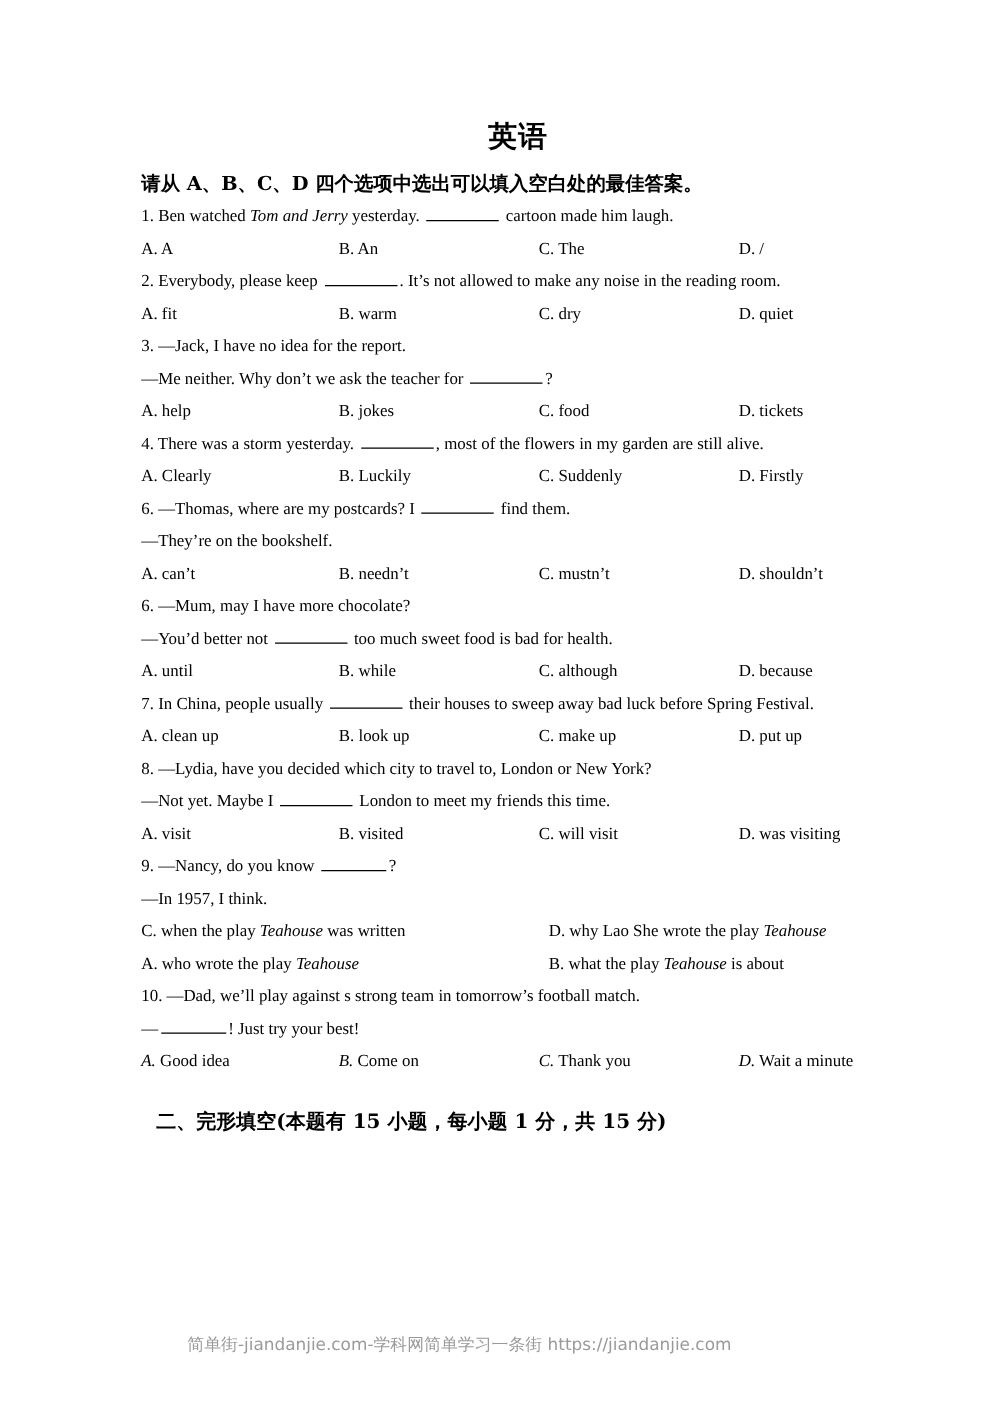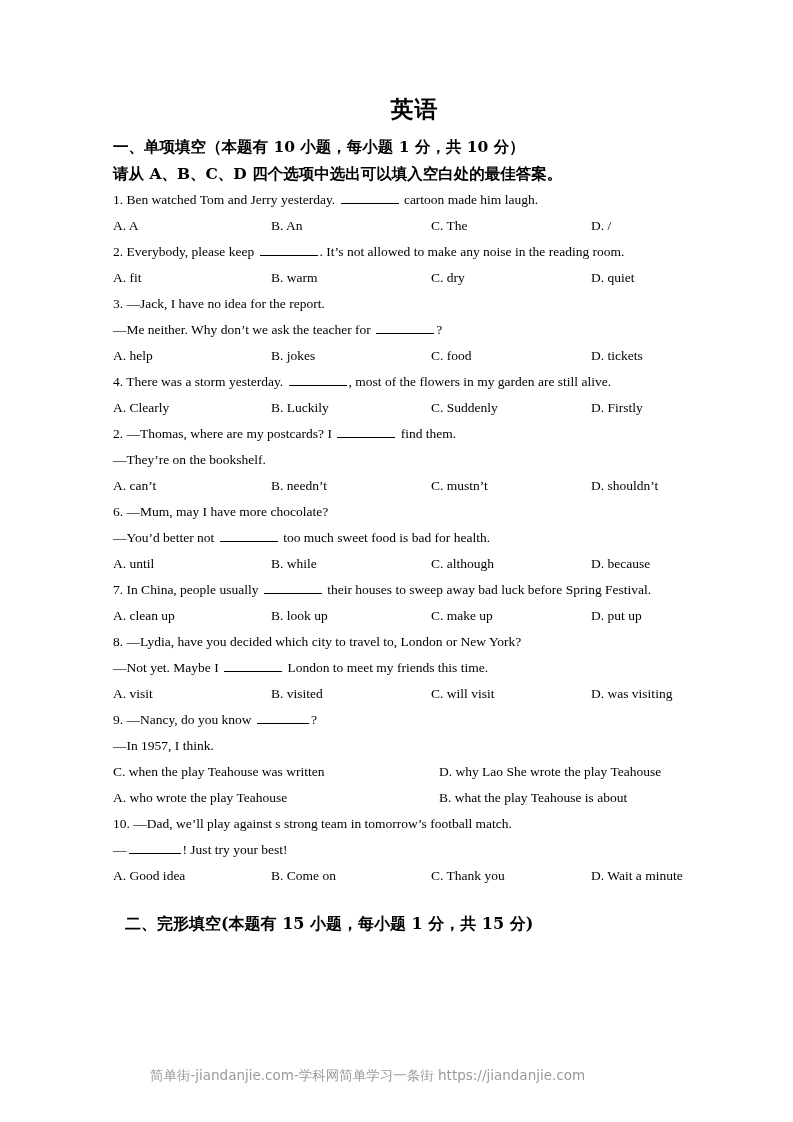--- a/index.html
+++ b/index.html
@@ -90,21 +90,21 @@
     line-height: 26px;
     margin: 0;
   }
   .opts2 .op {
     display: inline-block;
     vertical-align: top;
   }
   .opts2 .op.h1 { width: 326px; }
   .opts2 .op.h2 { width: 250px; }
 
-  .ital { }
+  .ital { font-style: italic; }
 
   .blank {
     display: inline-block;
     border-bottom: 1px solid #000;
     width: 58px;
     height: 0.85em;
     margin: 0 2px;
     vertical-align: baseline;
   }
   .blank.short { width: 52px; }
@@ -125,37 +125,36 @@
 </style>
 </head>
 <body>
 
 <div class="page">
 
   <div class="doc-title">英语</div>
 
   <div class="content">
 
-    <p class="sec-head">一、单项填空（本题有 10 小题，每小题 1 分，共 10 分）</p>
     <p class="sec-head">请从 A、B、C、D 四个选项中选出可以填入空白处的最佳答案。</p>
 
     <p class="qline"><span>1. Ben watched </span><span class="ital">Tom and Jerry</span><span> yesterday. </span><span class="blank"></span><span> cartoon made him laugh.</span></p>
     <p class="opts"><span class="op c1">A. A</span><span class="op c2">B. An</span><span class="op c3">C. The</span><span class="op c4">D. /</span></p>
 
     <p class="qline"><span>2. Everybody, please keep </span><span class="blank"></span><span>. It’s not allowed to make any noise in the reading room.</span></p>
     <p class="opts"><span class="op c1">A. fit</span><span class="op c2">B. warm</span><span class="op c3">C. dry</span><span class="op c4">D. quiet</span></p>
 
     <p class="qline">3. —Jack, I have no idea for the report.</p>
     <p class="qline"><span>—Me neither. Why don’t we ask the teacher for </span><span class="blank"></span><span>?</span></p>
     <p class="opts"><span class="op c1">A. help</span><span class="op c2">B. jokes</span><span class="op c3">C. food</span><span class="op c4">D. tickets</span></p>
 
     <p class="qline"><span>4. There was a storm yesterday. </span><span class="blank"></span><span>, most of the flowers in my garden are still alive.</span></p>
     <p class="opts"><span class="op c1">A. Clearly</span><span class="op c2">B. Luckily</span><span class="op c3">C. Suddenly</span><span class="op c4">D. Firstly</span></p>
 
-    <p class="qline"><span>2. —Thomas, where are my postcards? I </span><span class="blank"></span><span> find them.</span></p>
+    <p class="qline"><span>6. —Thomas, where are my postcards? I </span><span class="blank"></span><span> find them.</span></p>
     <p class="qline">—They’re on the bookshelf.</p>
     <p class="opts"><span class="op c1">A. can’t</span><span class="op c2">B. needn’t</span><span class="op c3">C. mustn’t</span><span class="op c4">D. shouldn’t</span></p>
 
     <p class="qline">6. —Mum, may I have more chocolate?</p>
     <p class="qline"><span>—You’d better not </span><span class="blank"></span><span> too much sweet food is bad for health.</span></p>
     <p class="opts"><span class="op c1">A. until</span><span class="op c2">B. while</span><span class="op c3">C. although</span><span class="op c4">D. because</span></p>
 
     <p class="qline"><span>7. In China, people usually </span><span class="blank"></span><span> their houses to sweep away bad luck before Spring Festival.</span></p>
     <p class="opts"><span class="op c1">A. clean up</span><span class="op c2">B. look up</span><span class="op c3">C. make up</span><span class="op c4">D. put up</span></p>
 

